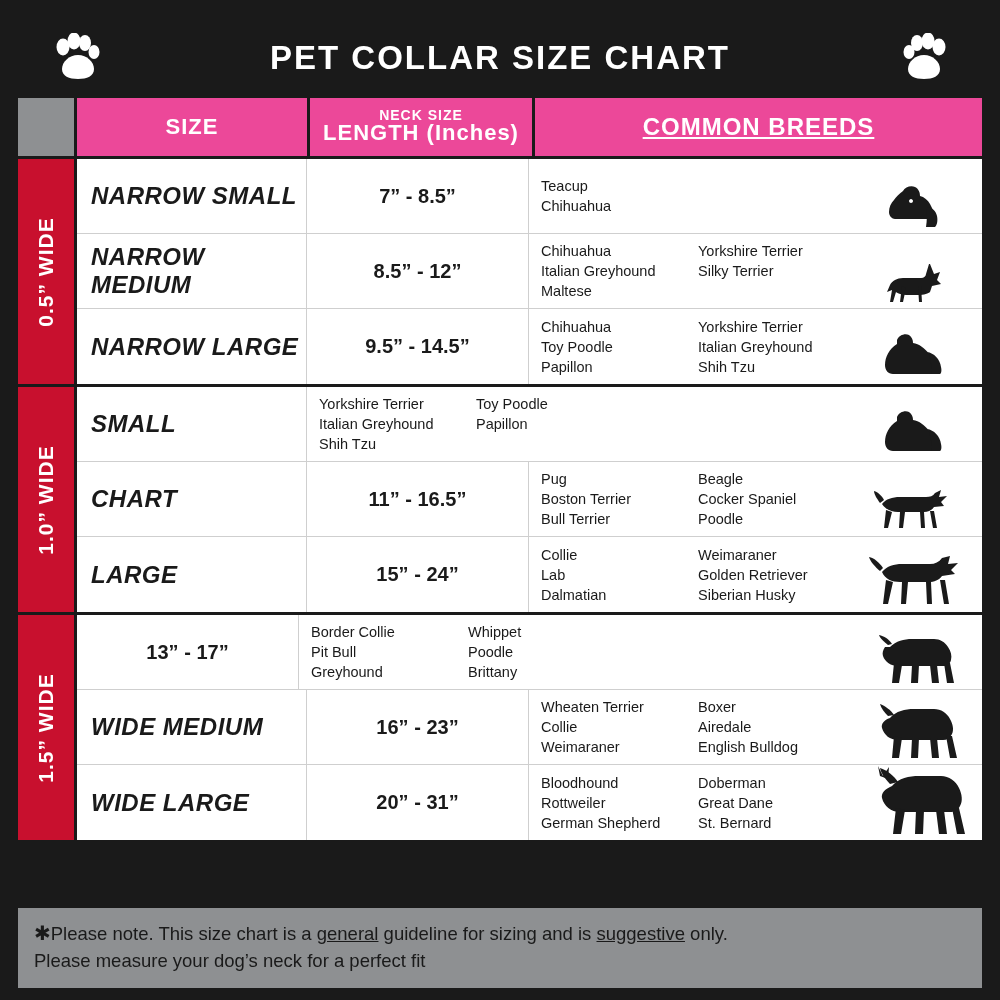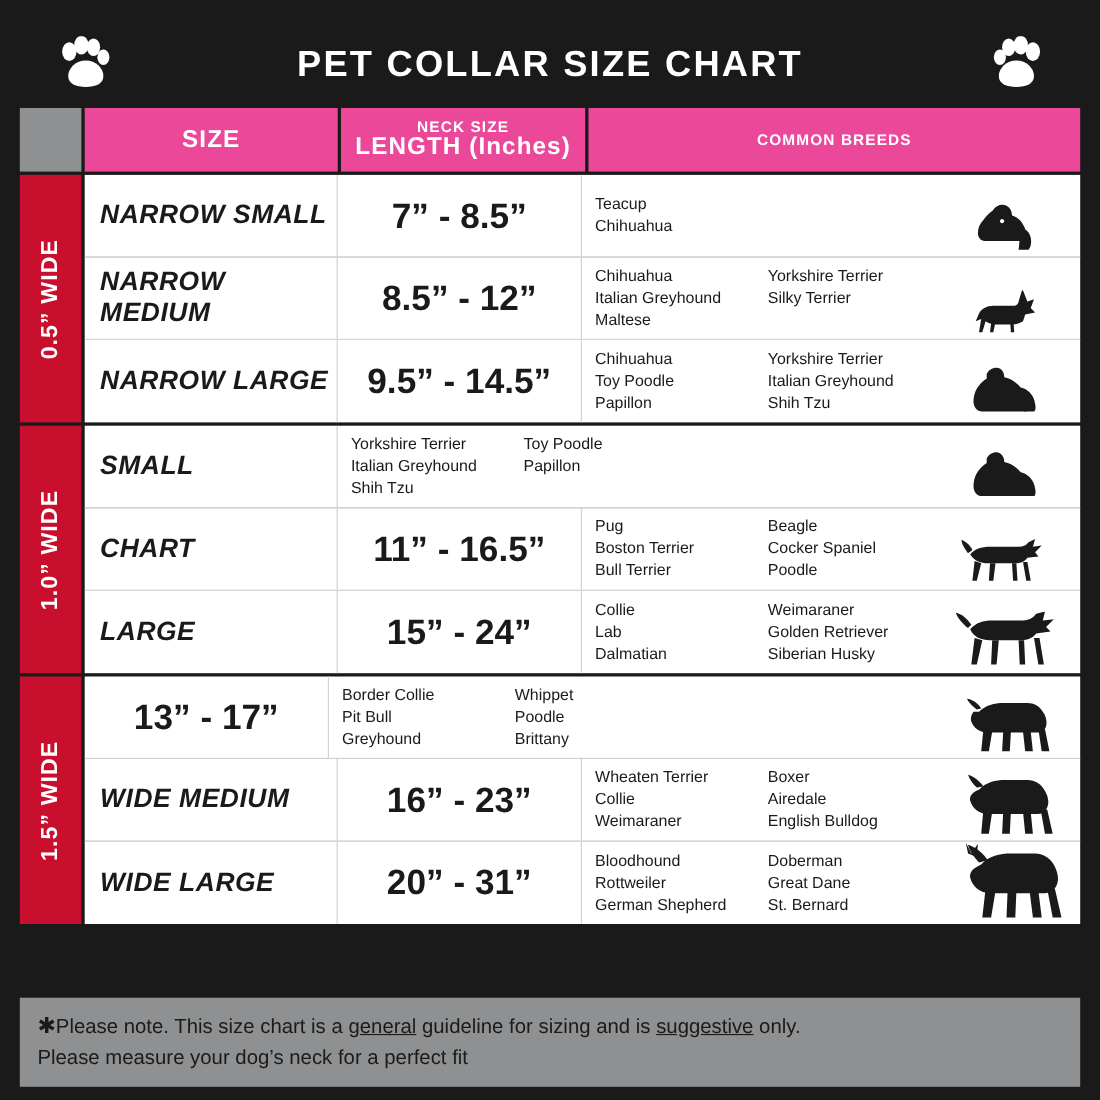--- a/index.html
+++ b/index.html
@@ -66,21 +66,21 @@
     font-weight: bold;
     letter-spacing: 1px;
     margin-right: 3px;
     text-align: right;
   }
   .colhead .hcell:last-child { margin-right: 0; }
   .h-size { width: 230px; font-size: 22px; }
   .h-len  { width: 222px; }
   .h-len .sub { font-size: 14px; letter-spacing: 1px; line-height: 12px; }
   .h-len .main { font-size: 22px; line-height: 24px; }
-  .h-breeds { flex: 1; font-size: 14px; }
+  .h-breeds { flex: 1; font-size: 24px; text-decoration: underline; }
 
   .group {
     display: flex;
     margin-top: 3px;
   }
   .group-label {
     width: 56px;
     background: #c8102e;
     color: #ffffff;
     margin-right: 3px;
@@ -114,21 +114,21 @@
     color: #1a1a1a;
     letter-spacing: 0.5px;
     border-right: 1px solid #cfcfcf;
     font-style: italic;
   }
   .cell-len {
     width: 222px;
     display: flex;
     align-items: center;
     justify-content: center;
-    font-size: 32px;
+    font-size: 20px;
     font-weight: bold;
     color: #1a1a1a;
     border-right: 1px solid #cfcfcf;
   }
   .cell-breeds {
     flex: 1;
     display: flex;
     align-items: center;
     padding: 0 6px 0 12px;
     position: relative;

